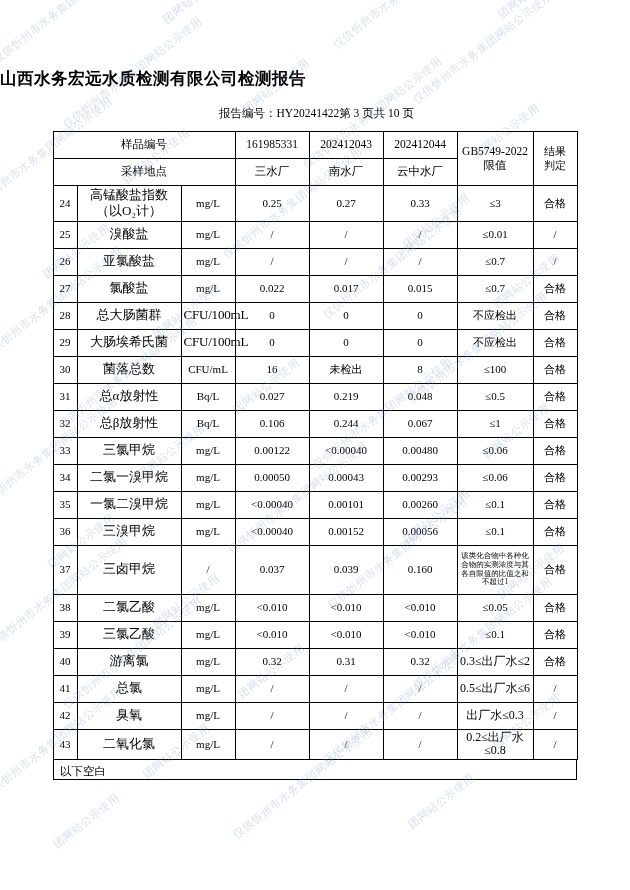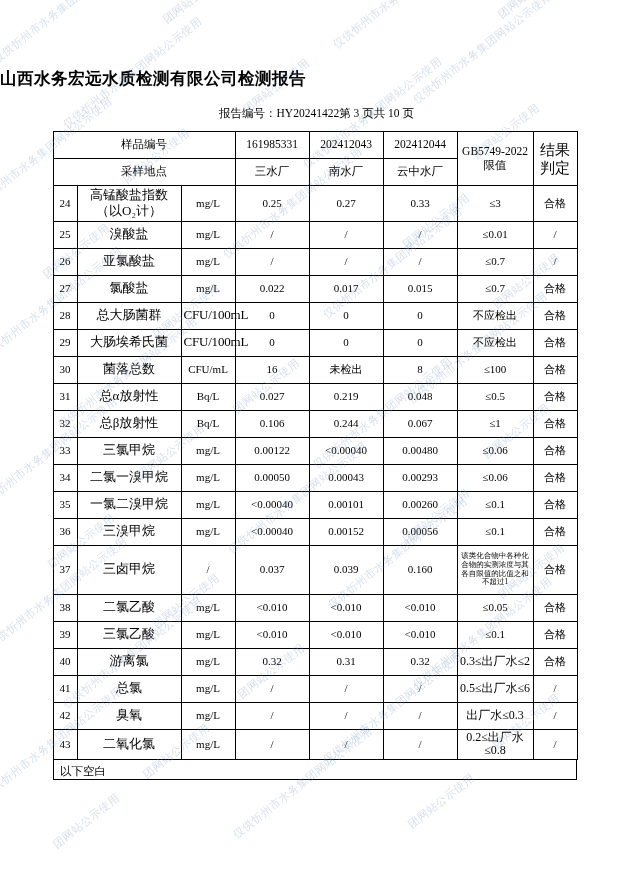--- a/index.html
+++ b/index.html
@@ -125,21 +125,21 @@
       <col class="c-lim">
         <col class="c-res">
     </colgroup>
     <tbody id="tbody-root">
       <tr class="hdr-row">
         <td colspan="3" class="hdr-label">样品编号</td>
         <td>161985331</td>
         <td>202412043</td>
         <td>202412044</td>
         <td rowspan="2">GB5749-2022 限值</td>
-        <td rowspan="2" style="font-size:15px;line-height:1.2;">结果<br>判定</td>
+        <td rowspan="2" style="font-size:11px;line-height:1.2;">结果<br>判定</td>
       </tr>
       <tr class="hdr-row">
         <td colspan="3" class="hdr-label">采样地点</td>
         <td>三水厂</td>
         <td>南水厂</td>
         <td>云中水厂</td>
       </tr>
     <tr class="data-row row-tall">
           <td class="num">24</td>
           <td class="name-cell two-line">高锰酸盐指数<br>（以O₂计）</td>

